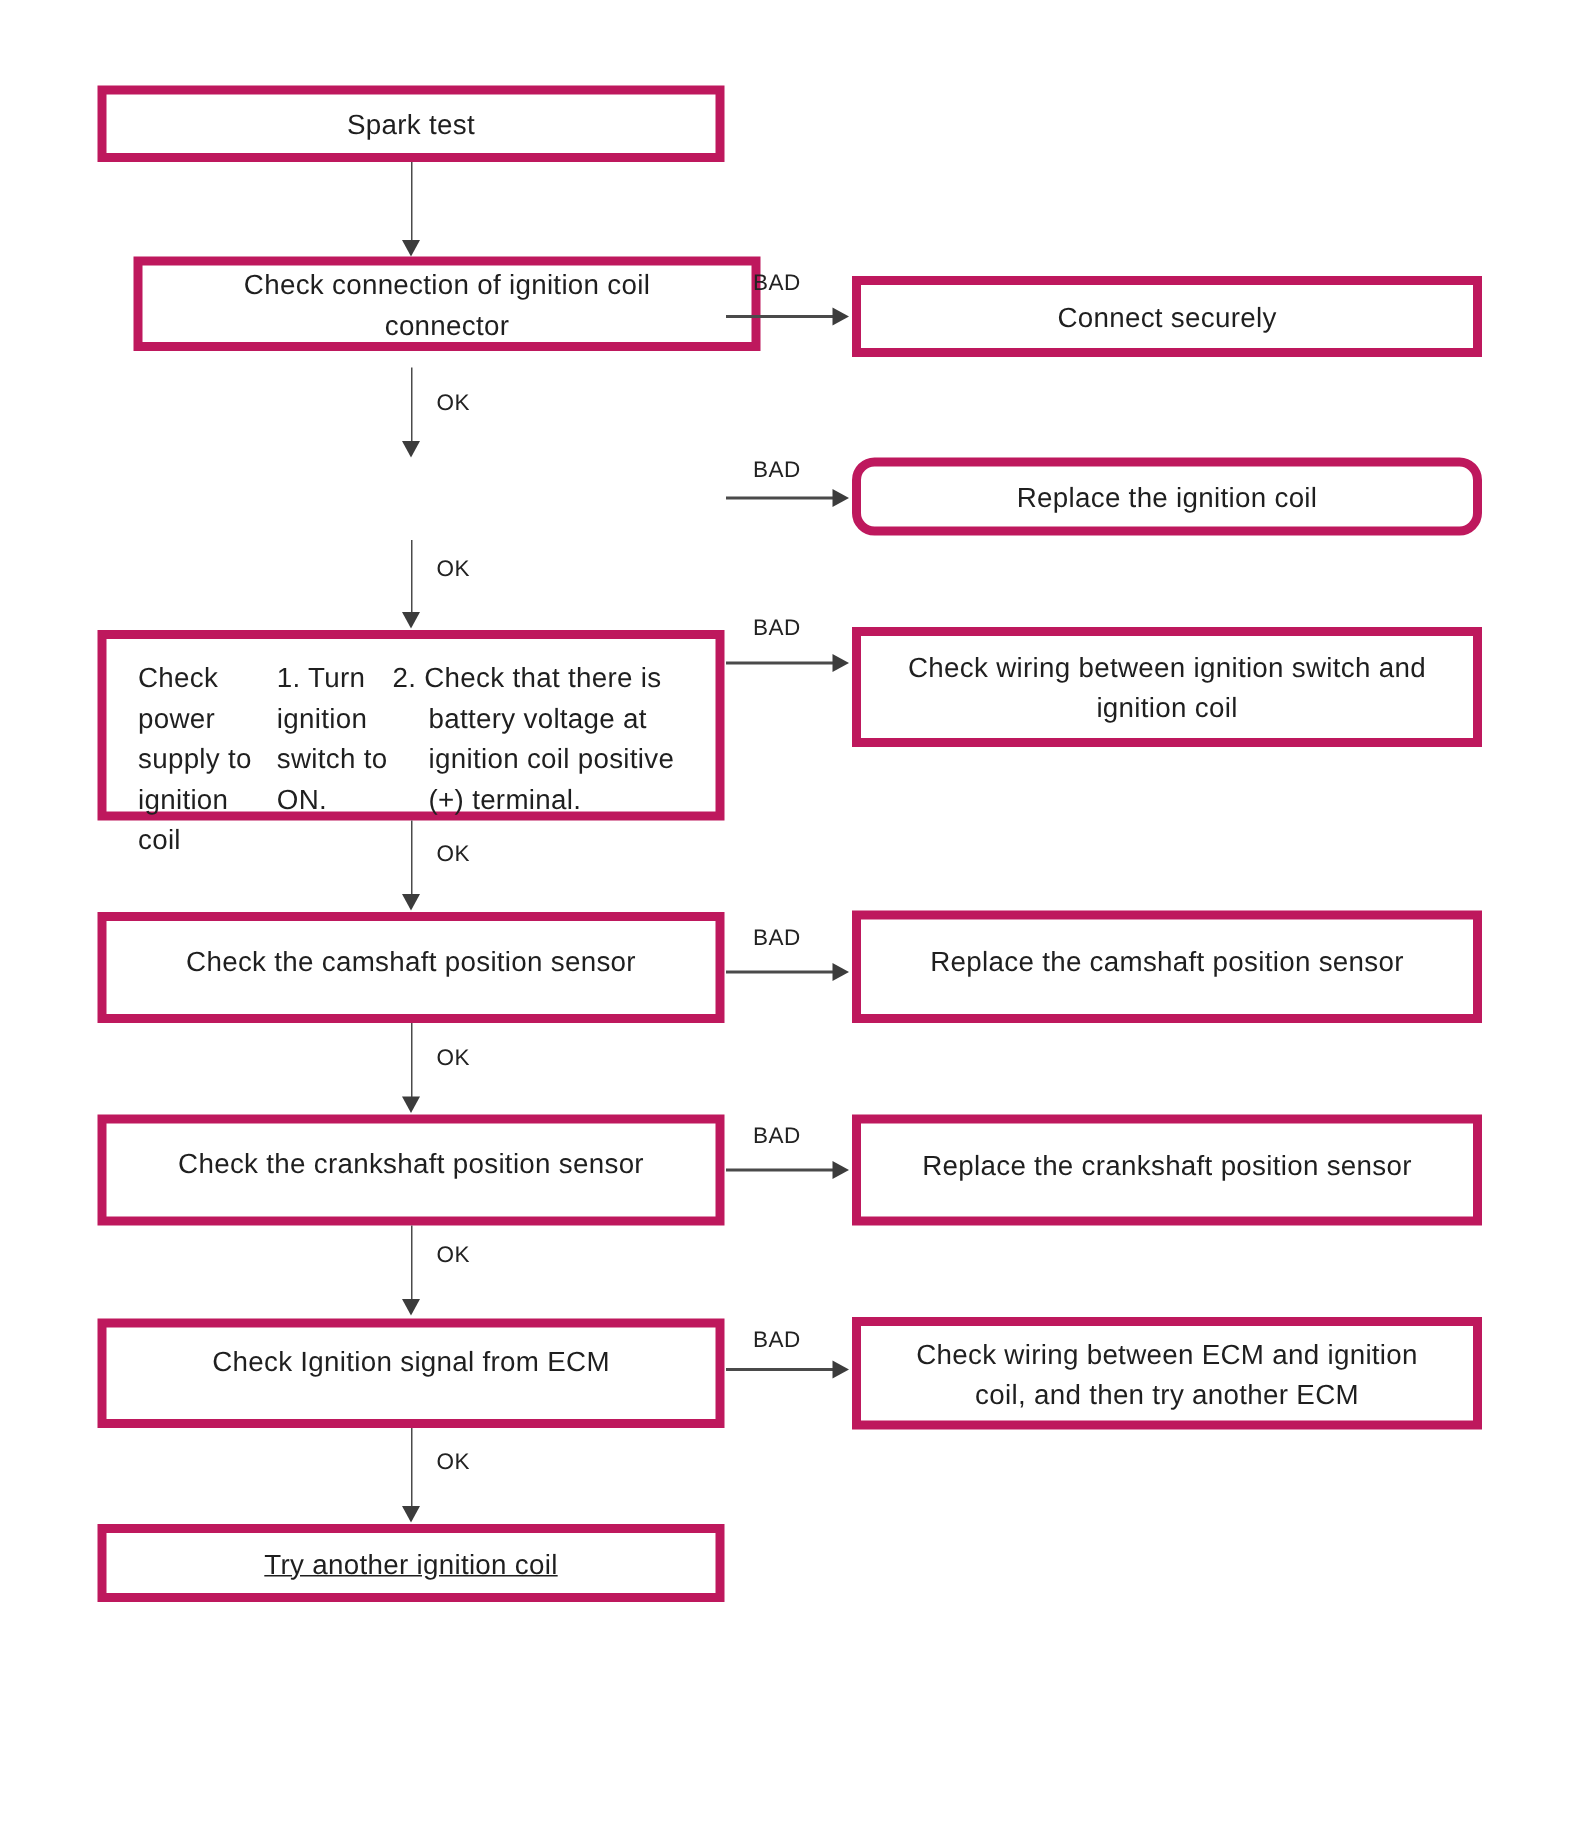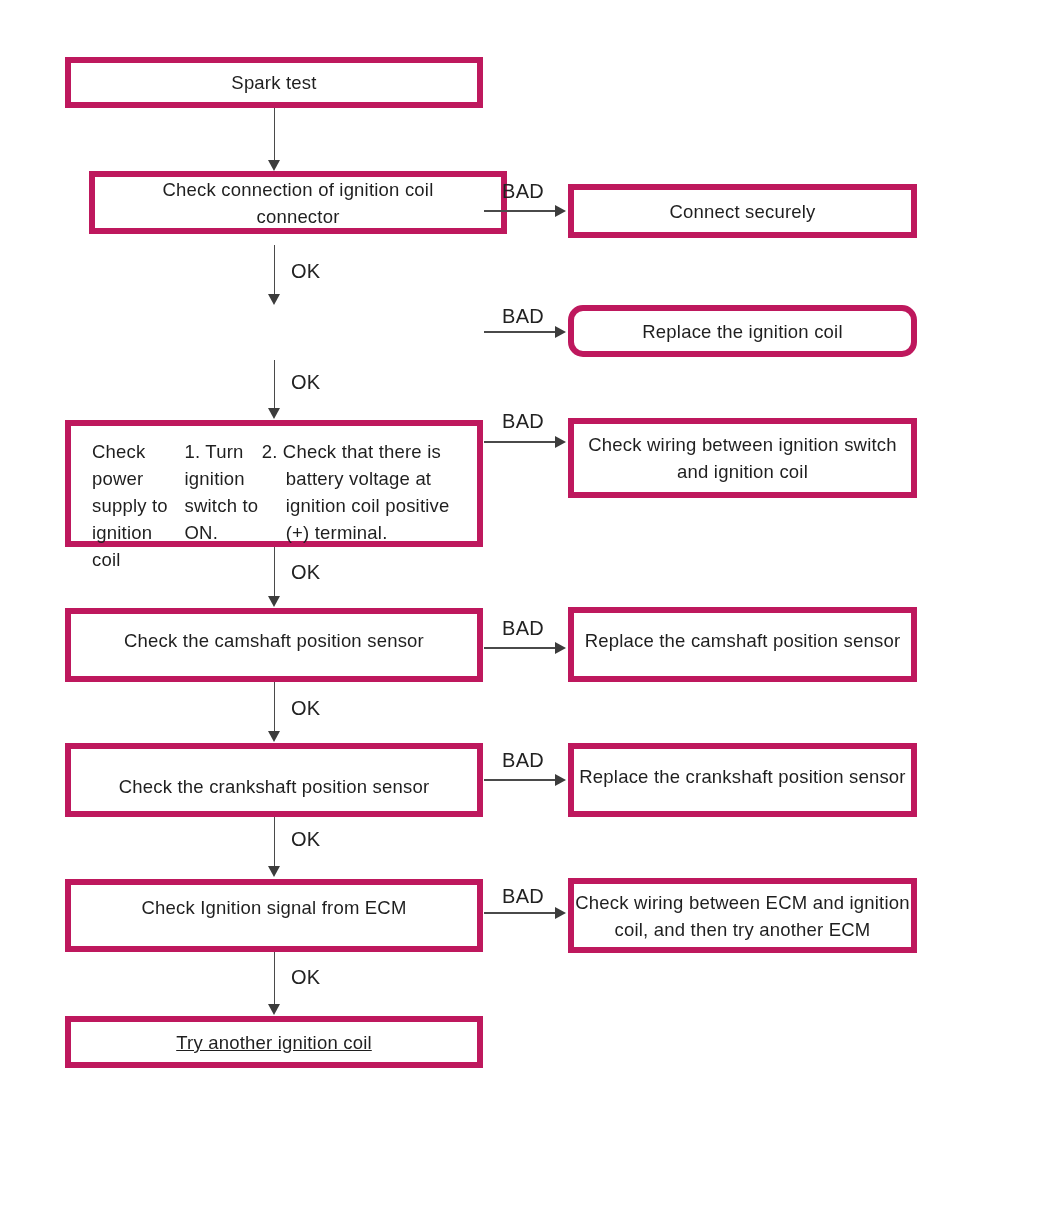--- a/index.html
+++ b/index.html
@@ -2,30 +2,30 @@
 <html><head>
 <meta charset="utf-8">
 <style>
   html,body{margin:0;padding:0;background:#ffffff;}
   #canvas{position:relative;width:1050px;height:1231px;background:#ffffff;
           font-family:"Liberation Sans", sans-serif;color:#1f1f1f;overflow:hidden;}
   .box{position:absolute;box-sizing:border-box;border:6px solid #be185d;background:#fff;
        display:flex;align-items:center;justify-content:center;text-align:center;
        font-size:18.5px;line-height:27px;letter-spacing:0.2px;}
   .lcol{left:65px;width:418px;}
-  .rcol{left:568px;width:349px;}
+  .rcol{left:568px;width:420px;}
   .b-spark{top:57px;height:51px;}
   .b-conn{top:171px;height:63px;margin-left:24px;}
   .b-conn .txt{max-width:340px;}
   .b-coil{top:308px;height:52px;}
   .b-power{top:420px;height:127px;flex-direction:row;align-items:flex-start;
            justify-content:flex-start;text-align:left;padding:12px 6px 0 21px;}
   .b-power .hang{padding-left:24px;text-indent:-24px;max-width:386px;}
   .b-cam{top:608px;height:74px;align-items:flex-start;padding-top:13px;}
-  .b-crank{top:743px;height:74px;align-items:center;padding-top:13px;}
+  .b-crank{top:743px;height:74px;align-items:flex-start;padding-top:13px;}
   .b-ecm{top:879px;height:73px;align-items:flex-start;padding-top:9px;}
   .b-try{top:1016px;height:52px;text-decoration:underline;}
   .b-connect{top:184px;height:54px;}
   .b-repcoil{top:305px;height:52px;border-radius:15px;}
   .b-wireswitch{top:418px;height:80px;}
   .b-wireswitch .txt{max-width:405px;}
   .b-repcam{top:607px;height:75px;align-items:flex-start;padding-top:14px;}
   .b-repcrank{top:743px;height:74px;align-items:flex-start;padding-top:14px;}
   .b-wireecm{top:878px;height:75px;}
   .b-wireecm .txt{max-width:370px;}
@@ -39,21 +39,21 @@
   .hd1{top:160px;} .hd2{top:294px;} .hd3{top:408px;} .hd4{top:596px;}
   .hd5{top:731px;} .hd6{top:866px;} .hd7{top:1004px;}
   .hline{position:absolute;left:484px;width:72px;height:1.5px;background:#4a4a4a;}
   .hl1{top:210px;} .hl2{top:331px;} .hl3{top:441px;} .hl4{top:647px;}
   .hl5{top:779px;} .hl6{top:912px;}
   .head-right{position:absolute;left:555px;width:0;height:0;
               border-top:6.5px solid transparent;border-bottom:6.5px solid transparent;
               border-left:11px solid #3c3c3c;}
   .hr1{top:204.5px;} .hr2{top:325.5px;} .hr3{top:435.5px;} .hr4{top:641.5px;}
   .hr5{top:773.5px;} .hr6{top:906.5px;}
-  .edge-label{position:absolute;font-size:20px;color:#222;letter-spacing:0.3px;}
+  .edge-label{position:absolute;font-size:15px;color:#222;letter-spacing:0.3px;}
   .ok{left:291px;} .bad{left:502px;}
   .ok1{top:260px;} .ok2{top:371px;} .ok3{top:561px;} .ok4{top:697px;}
   .ok5{top:828px;} .ok6{top:966px;}
   .bad1{top:180px;} .bad2{top:305px;} .bad3{top:410px;} .bad4{top:617px;}
   .bad5{top:749px;} .bad6{top:885px;}
 </style>
 </head>
 <body>
 
 <div id="canvas">

